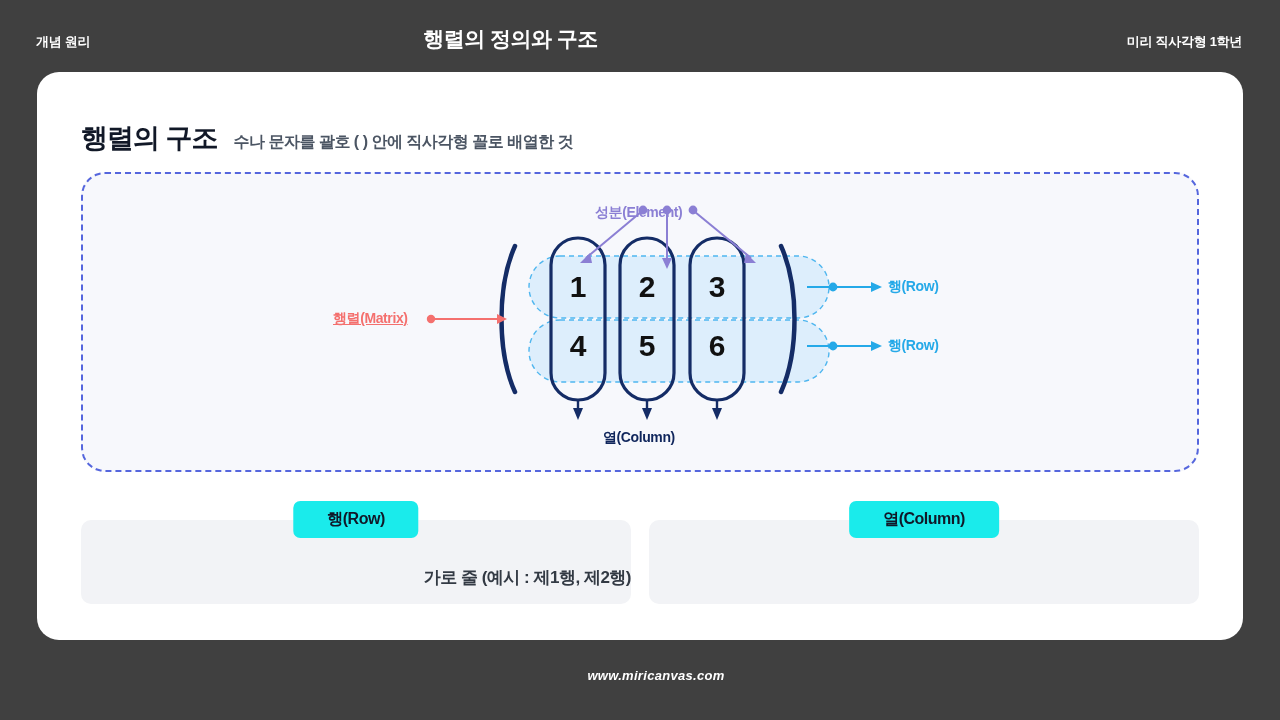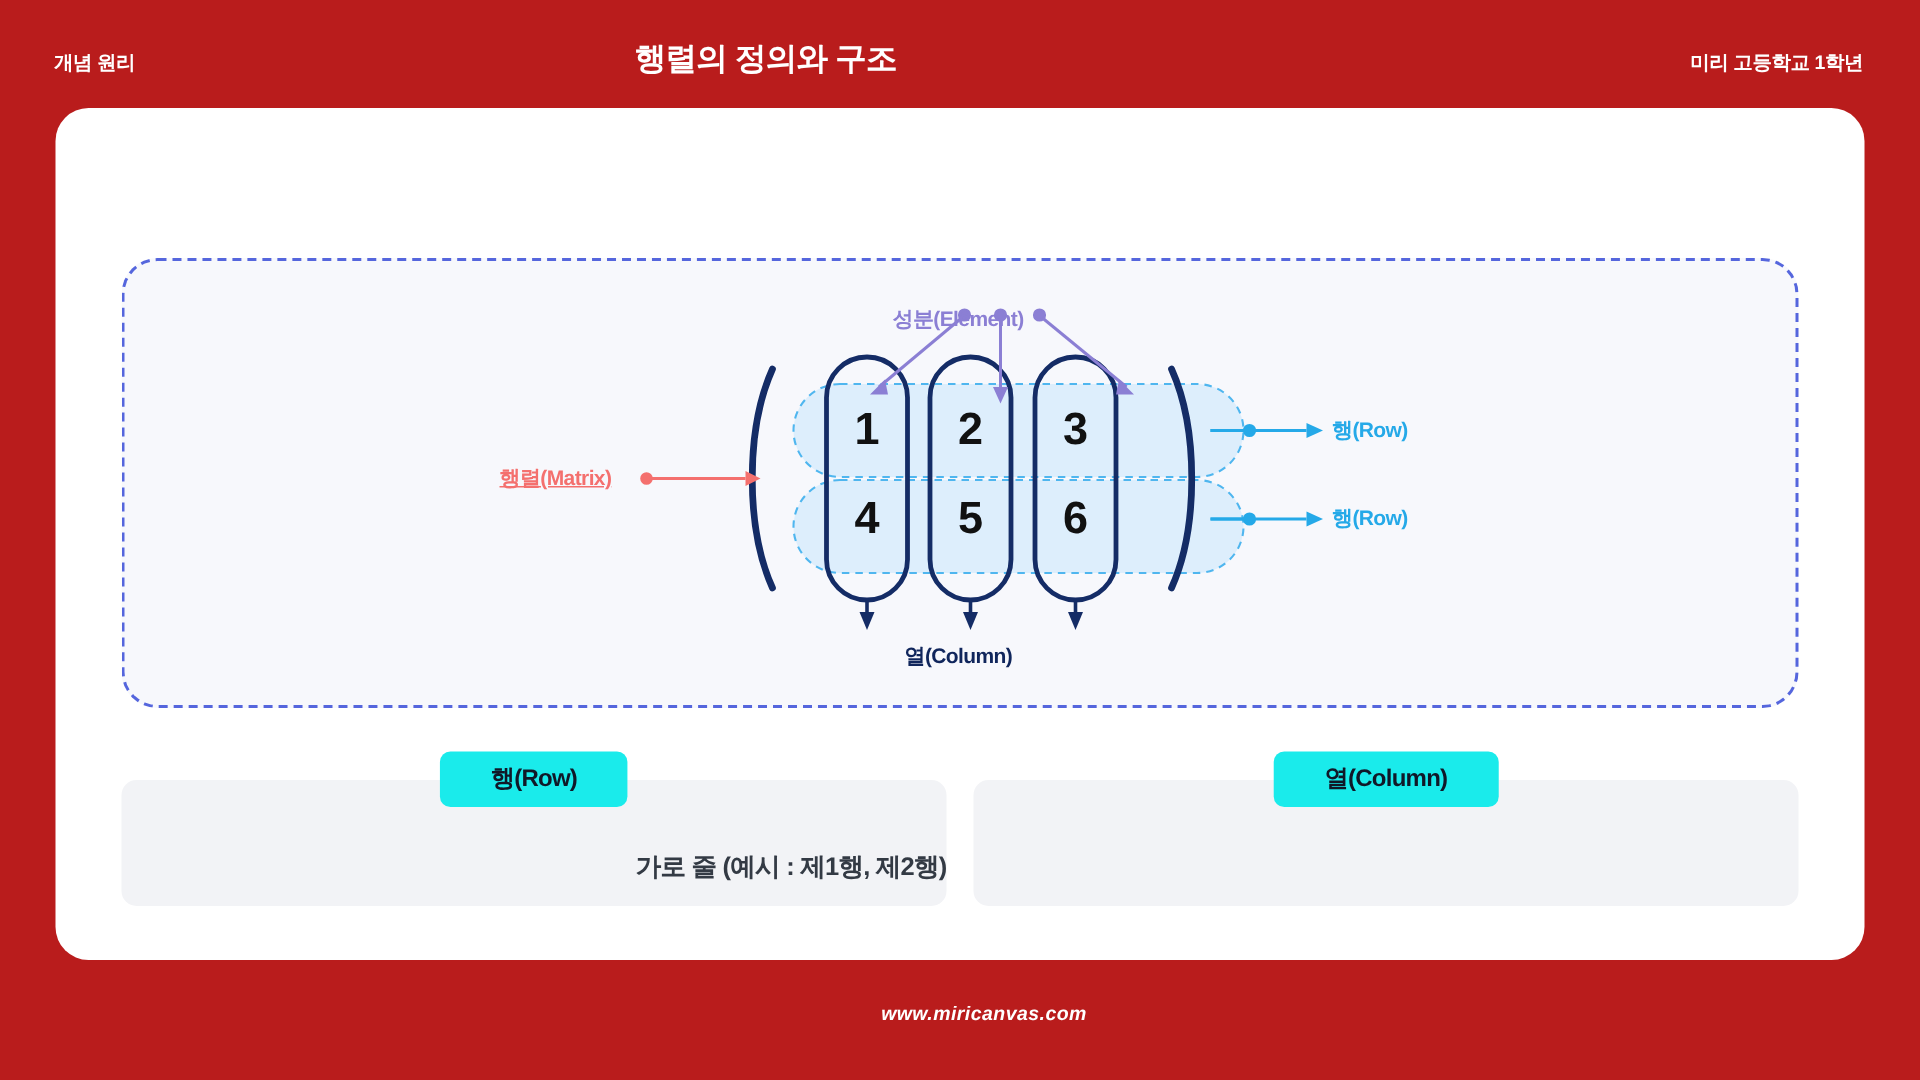--- a/index.html
+++ b/index.html
@@ -10,21 +10,21 @@
     overflow: hidden;
     background: #10265c;
     font-family: "Liberation Sans", "DejaVu Sans", sans-serif;
     position: relative;
   }
 
   
   .slide {
     position: absolute;
     inset: 0;
-    background: #b91c1c;
+    background: #404040;
   }
 
   
   .header {
     position: absolute;
     top: 0; left: 0;
     width: 1280px;
     height: 72px;
   }
   .hdr-left {
@@ -183,26 +183,28 @@
   }
 </style>
 </head>
 <body>
 
 <div class="slide">
 
   <div class="header">
     <div class="hdr-left">개념 원리</div>
     <div class="hdr-title">행렬의 정의와 구조</div>
-    <div class="hdr-right">미리 고등학교 1학년</div>
+    <div class="hdr-right">미리 직사각형 1학년</div>
   </div>
 
   <div class="card">
 
     <div class="sec-head">
+      <span class="sec-title">행렬의 구조</span>
+      <span class="sec-sub">수나 문자를 괄호 ( ) 안에 직사각형 꼴로 배열한 것</span>
     </div>
 
     <div class="diagram">
 
       <svg class="diag-svg" viewBox="0 0 1118 300">
 
         <g>
           <rect x="446" y="82" width="300" height="62" rx="31" fill="#ddeefc" stroke="#4fb6ef" stroke-width="1.4" stroke-dasharray="5 4"></rect>
           <rect x="446" y="146" width="300" height="62" rx="31" fill="#ddeefc" stroke="#4fb6ef" stroke-width="1.4" stroke-dasharray="5 4"></rect>
         </g>

